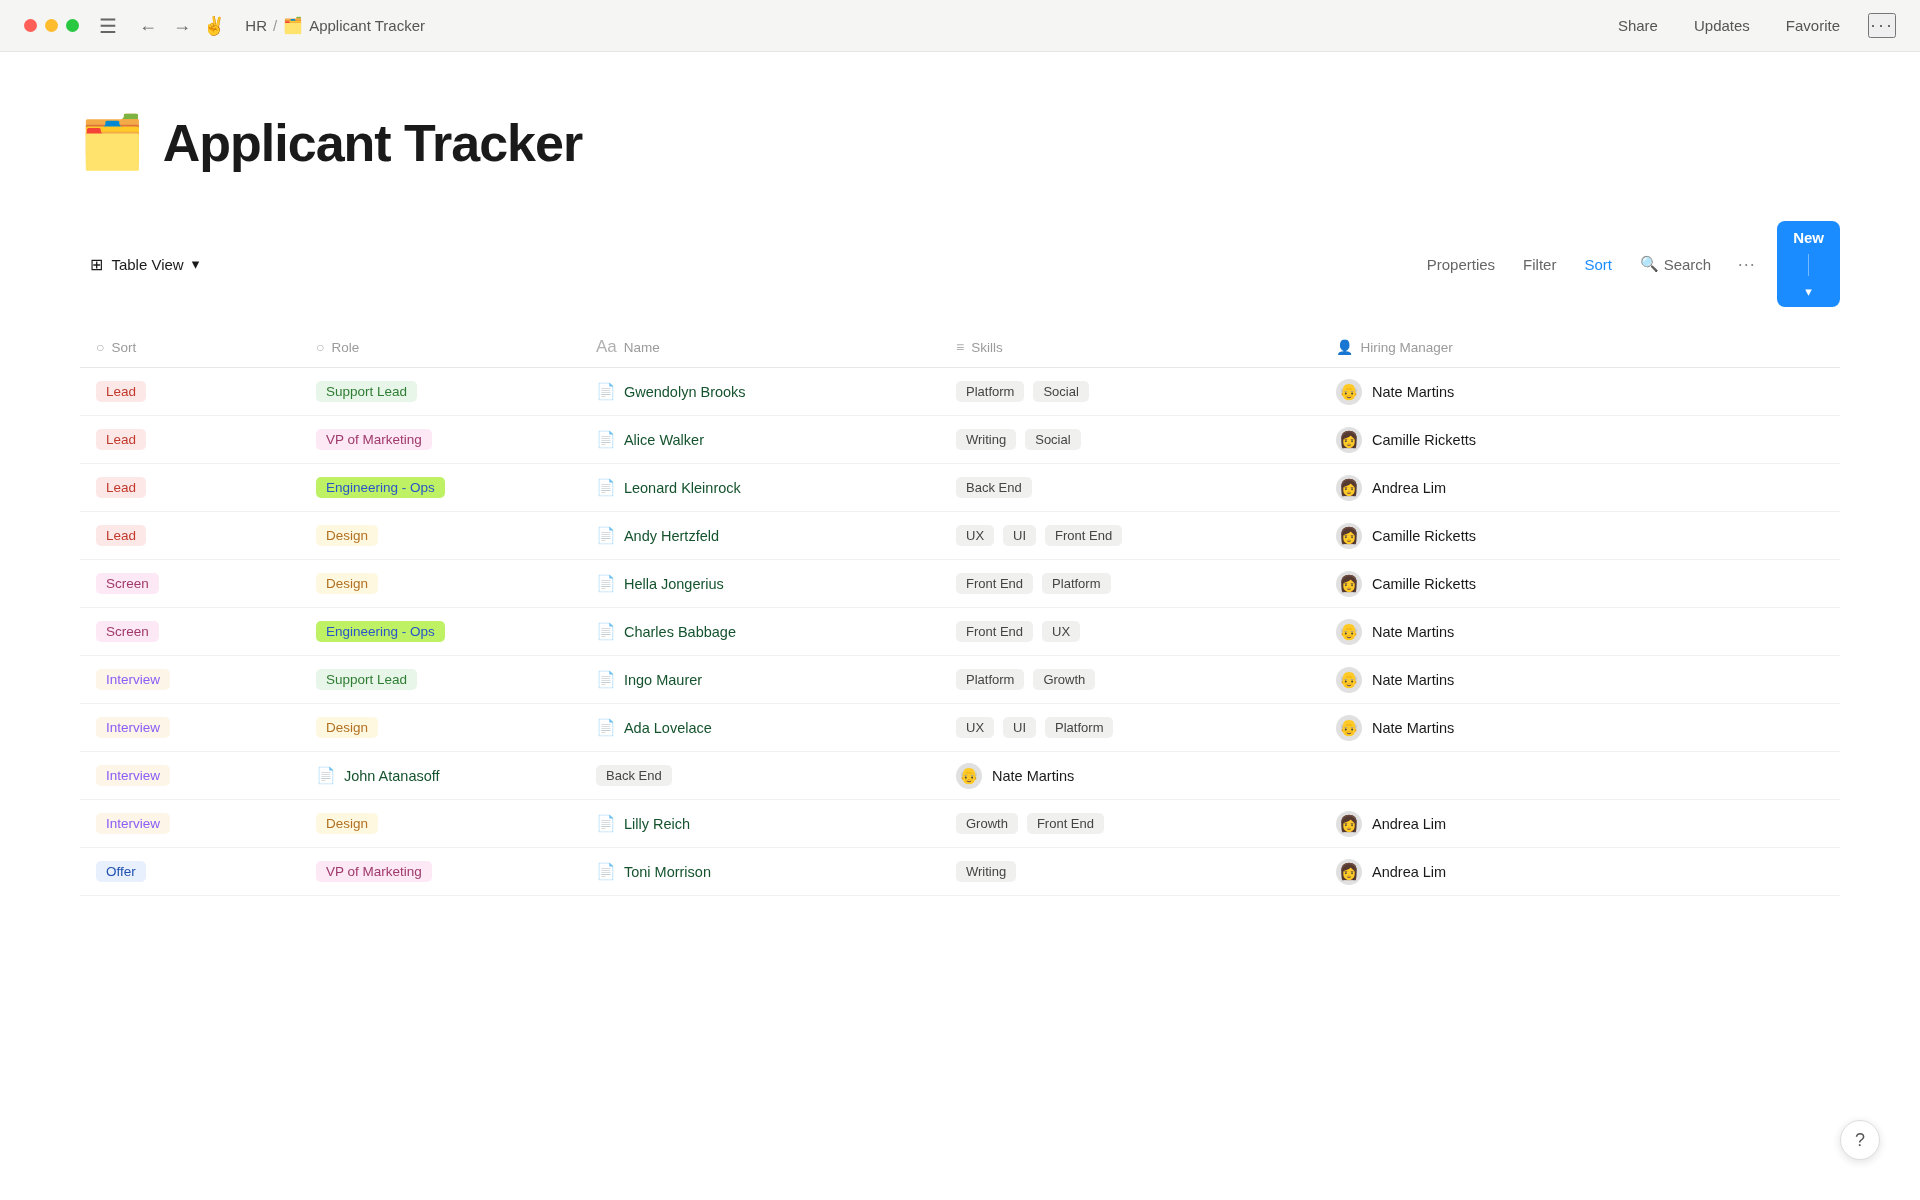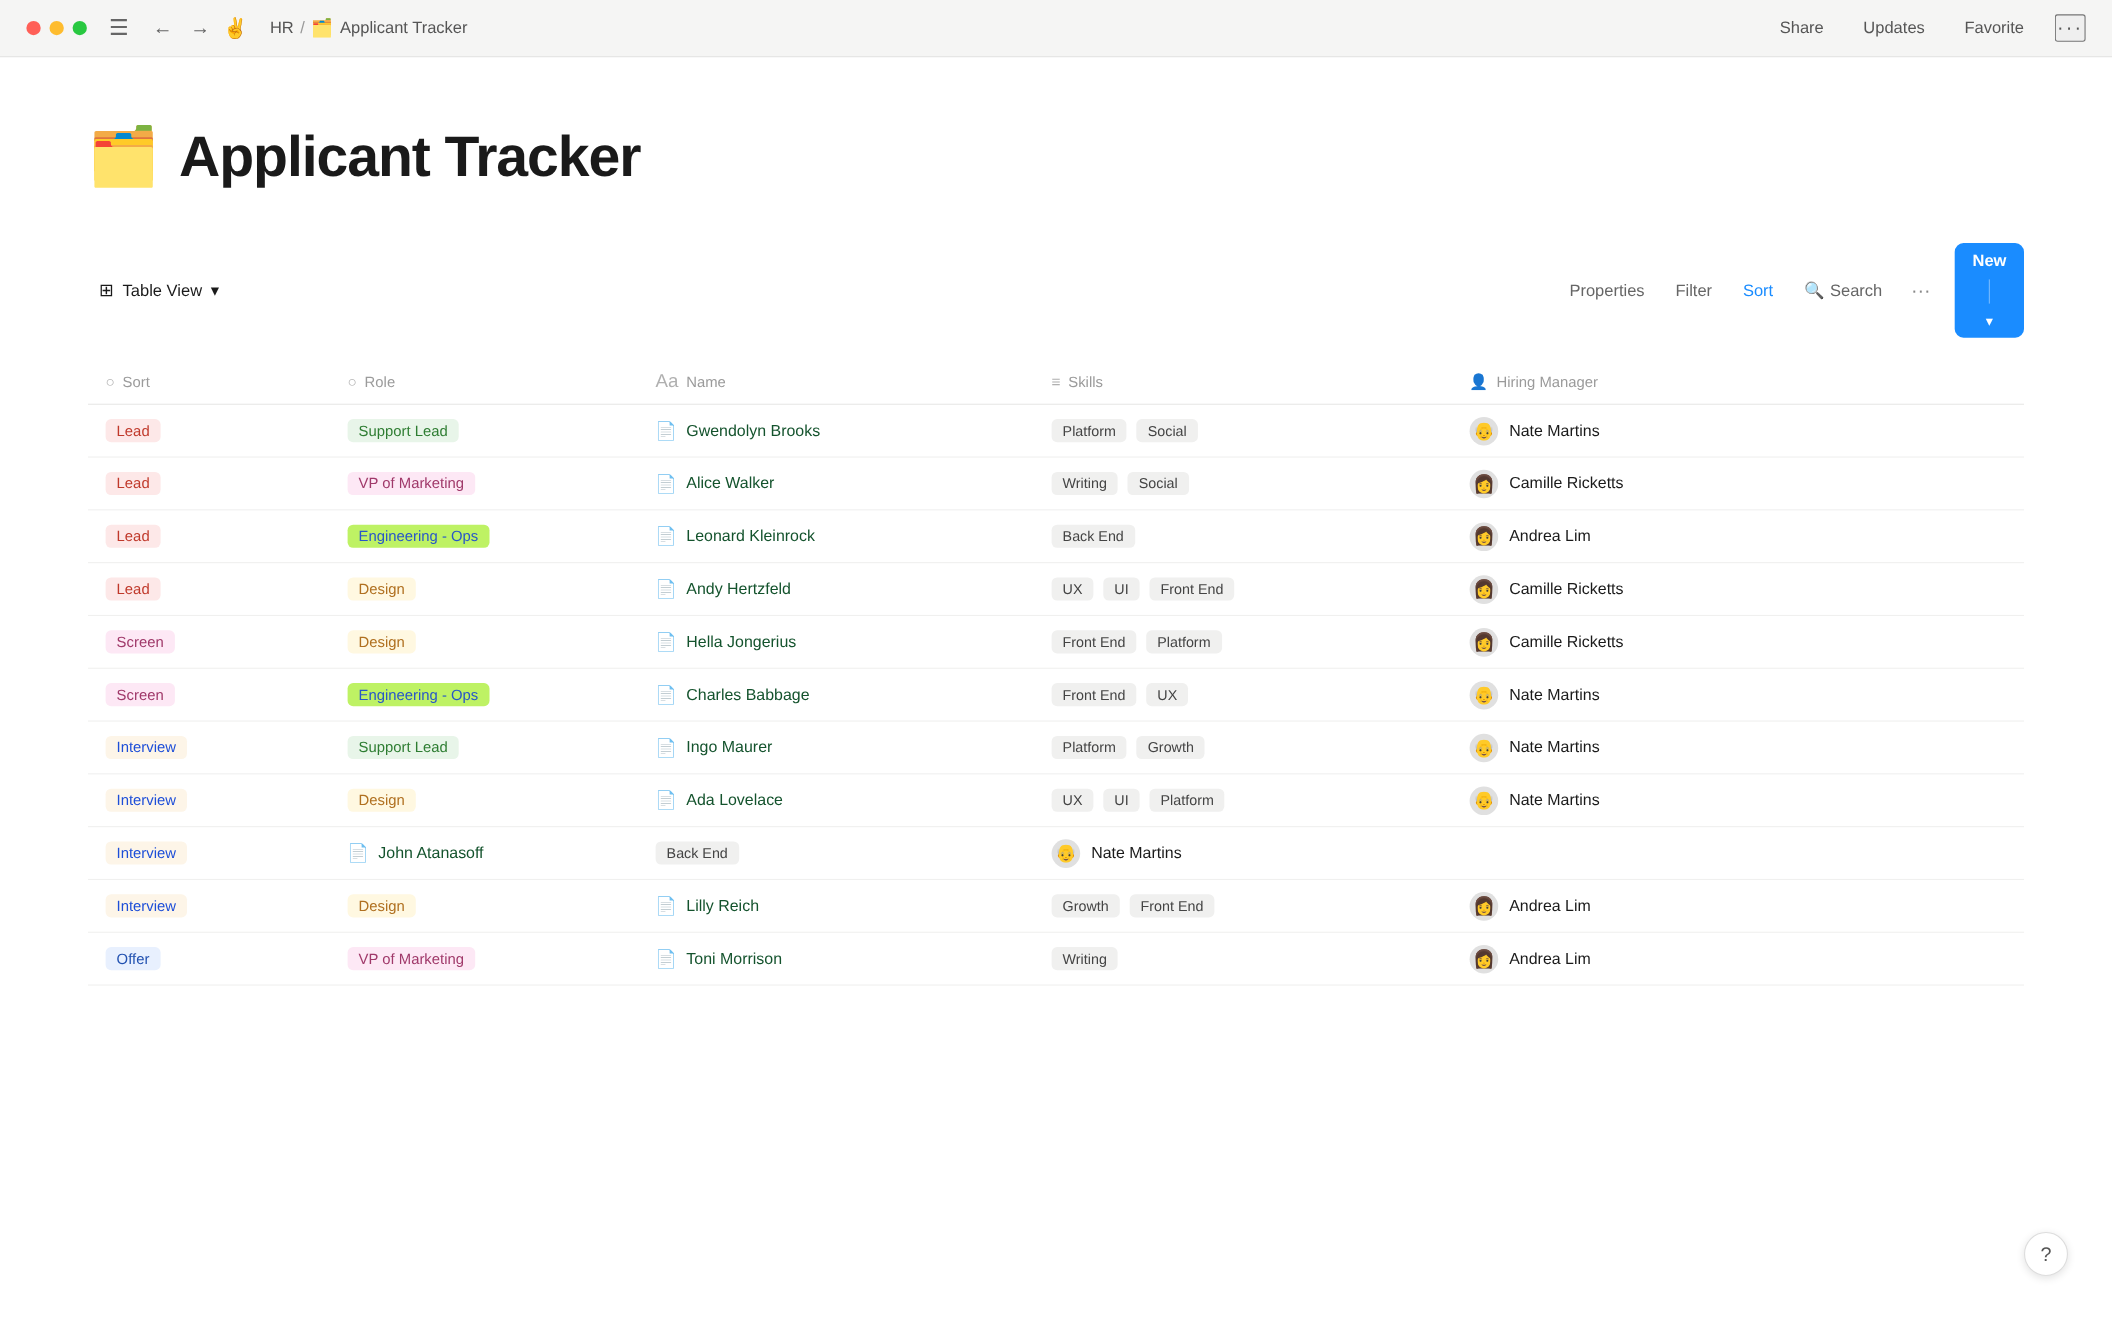--- a/index.html
+++ b/index.html
@@ -234,21 +234,21 @@
     .badge {
       display: inline-flex;
       align-items: center;
       padding: 3px 10px;
       border-radius: 5px;
       font-size: 13.5px;
       font-weight: 400;
     }
     .badge-lead { background: #fde8e8; color: #c0392b; }
     .badge-screen { background: #fde8f5; color: #a0396a; }
-    .badge-interview { background: #fdf5e8; color: #1d4ed8; text-align: center; }
+    .badge-interview { background: #fdf5e8; color: #8b5cf6; text-align: center; }
     .badge-offer { background: #e8f0fe; color: #2050b0; }
 
     
     .role-badge {
       display: inline-flex;
       align-items: center;
       padding: 3px 10px;
       border-radius: 5px;
       font-size: 13.5px;
       font-weight: 400;

